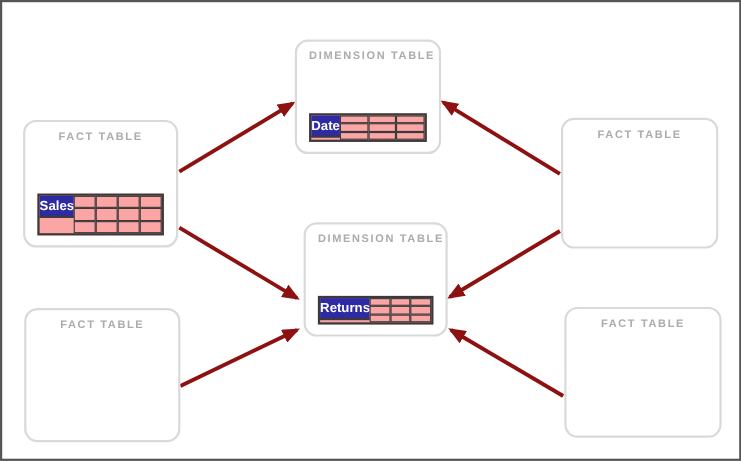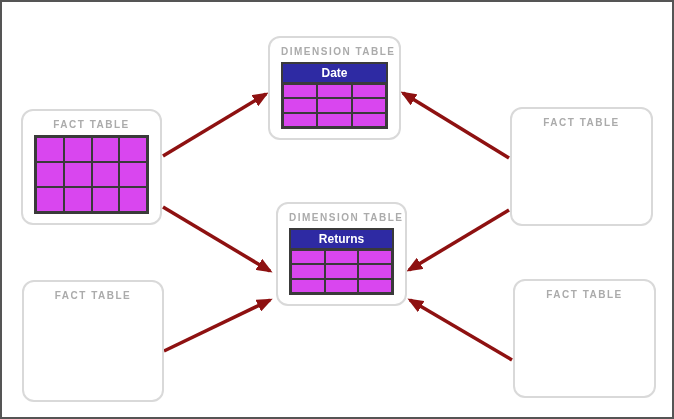--- a/index.html
+++ b/index.html
@@ -25,36 +25,37 @@
   }
   .card {
     position: absolute;
     box-sizing: border-box;
     background: #ffffff;
     border: 2px solid var(--card-border, #d9d9d9);
     border-radius: 12px;
     display: flex;
     flex-direction: column;
     padding: 5px 11px 9px;
+    gap: 41px;
   }
   .kind-label {
     text-align: center;
     color: var(--label-color, #ababab);
     font-weight: 700;
     font-size: 10px;
     letter-spacing: 1.5px;
     padding: 3px 0 5px;
     white-space: nowrap;
   }
   .tbl {
     flex: 1;
     display: flex;
-    flex-direction: column;
+    flex-direction: row;
     border: 2px solid var(--grid-border, #3a3a3a);
-    background: #d946ef;
+    background: #fca5a5;
   }
   .tbl-header {
     background: var(--hdr-bg, #2e2aa3);
     color: var(--hdr-fg, #ffffff);
     font-weight: 700;
     font-size: 12px;
     display: flex;
     align-items: center;
     justify-content: center;
     height: 18px;
@@ -99,20 +100,21 @@
           <div class="cell"></div>
           <div class="cell"></div>
           <div class="cell"></div>
           <div class="cell"></div>
         </div>
       </div>
     </div>
     <div class="card" style="left: 19px; top: 107px; width: 141px; height: 116px;">
       <div class="kind-label">FACT TABLE</div>
       <div class="tbl">
+        <div class="tbl-header">Sales</div>
         <div class="tbl-grid" style="grid-template-columns: repeat(4, 1fr); grid-template-rows: repeat(3, 1fr);">
           <div class="cell"></div>
           <div class="cell"></div>
           <div class="cell"></div>
           <div class="cell"></div>
           <div class="cell"></div>
           <div class="cell"></div>
           <div class="cell"></div>
           <div class="cell"></div>
           <div class="cell"></div>

